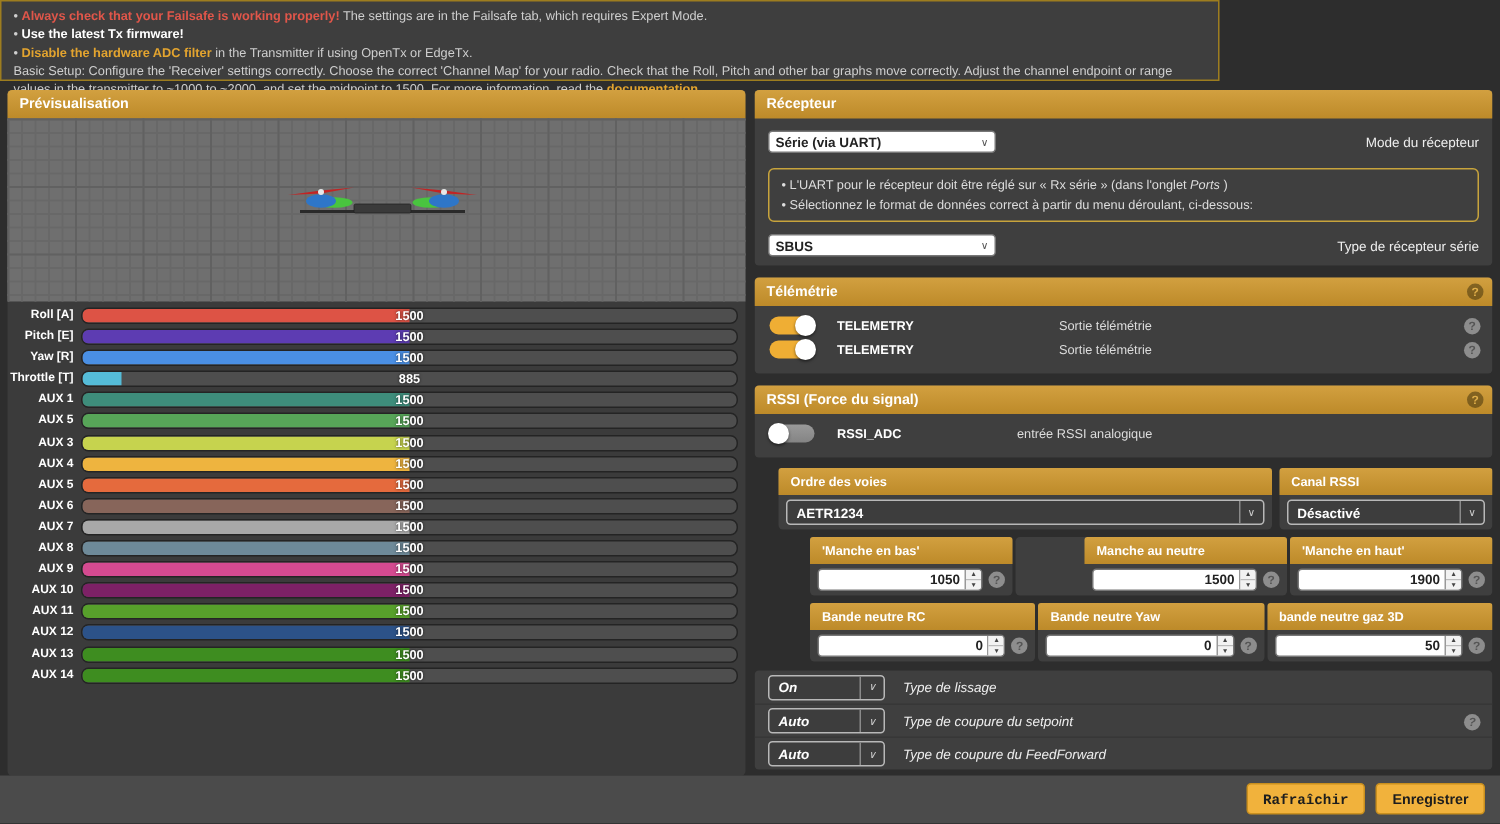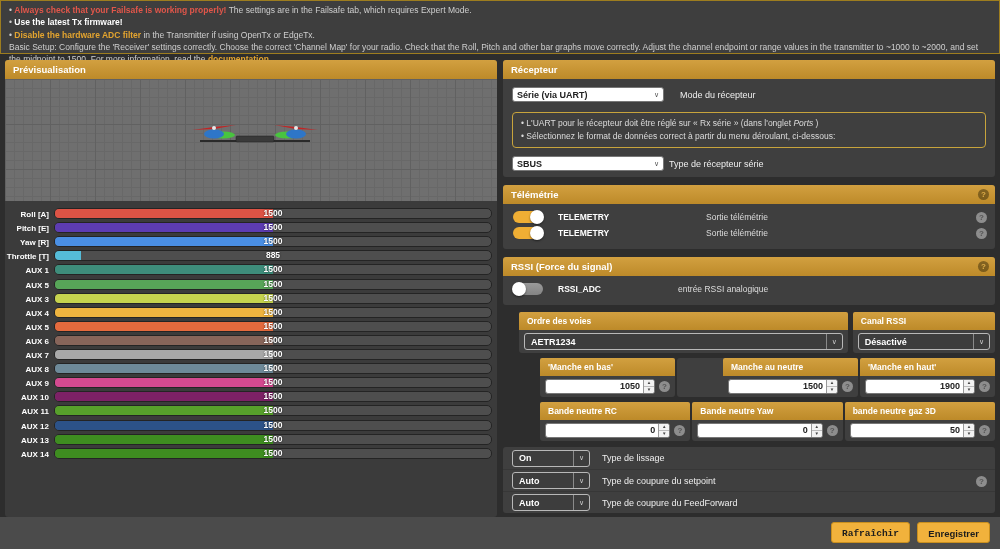--- a/index.html
+++ b/index.html
@@ -3,21 +3,21 @@
 <meta charset="utf-8">
 <style>
   * { margin:0; padding:0; box-sizing:border-box; }
   html,body { width:1000px; height:549px; }
   body {
     position:relative; background:#2d2d2d; overflow:hidden;
     font-family:"Liberation Sans", sans-serif; color:#ddd;
   }
   
   .top-note {
-    position:absolute; left:0; top:0; width:1000px; height:54px;
+    position:absolute; left:0; top:0; width:813px; height:54px;
     background:#3e3e3e; border:1px solid #9d7d1f;
     padding:3px 8px; font-size:8.5px; line-height:1.45; color:#cfcfcf;
   }
   .top-note .warn-red  { color:#e0564a; font-weight:bold; }
   .top-note .bold-w    { color:#fff; font-weight:bold; }
   .top-note .warn-gold { color:#e3a42f; font-weight:bold; }
   .top-note .link-gold { color:#e3a42f; font-weight:bold; }
   
   .gold-header {
     position:relative; height:19px; line-height:19px; padding:0 8px;
@@ -43,41 +43,41 @@
     background-image:
       linear-gradient(#616161 1px, transparent 1px),
       linear-gradient(90deg,#616161 1px, transparent 1px),
       linear-gradient(#686868 1px, transparent 1px),
       linear-gradient(90deg,#686868 1px, transparent 1px);
     background-size:45px 45px,45px 45px,9px 9px,9px 9px;
     overflow:hidden;
   }
   .drone-svg { position:absolute; left:185px; top:42px; }
   .bars { padding-top:4px; }
-  .bar-row { display:flex; align-items:flex-end; height:14.1px; }
+  .bar-row { display:flex; align-items:flex-start; height:14.1px; }
   .bar-label {
     width:44px; flex:none; text-align:right; color:#fff;
     font-weight:bold; font-size:8px; white-space:nowrap;
   }
   .bar-track {
     position:relative; margin-left:5px; width:438px; height:11px;
     background:#4e4e4e; border:1px solid #242424; border-radius:5px; overflow:hidden;
   }
   .bar-fill { position:absolute; left:0; top:0; bottom:0; }
   .bar-value {
     position:absolute; left:0; top:0; width:100%; text-align:center;
     color:#fff; font-weight:bold; font-size:8.5px; line-height:9px;
     text-shadow:0 0 2px rgba(0,0,0,.7);
   }
   
   .right-col { position:absolute; left:503px; top:60px; width:492px; height:457px; overflow:hidden; }
   .box { background:#3f3f3f; border-radius:3px; }
   
   .receiver-body { padding:8px 9px 6px 9px; font-size:9px; }
-  .sel-row { display:flex; align-items:center; }
+  .sel-row { display:flex; align-items:center;justify-content:space-between; }
   .select-light {
     display:flex; justify-content:space-between; align-items:center;
     width:152px; height:15px; background:#fff; color:#222;
     border:1px solid #777; border-radius:3px; padding:0 4px;
     font-size:9px; font-weight:bold; flex:none;
   }
   .select-light .chev { color:#555; font-size:7px; font-weight:normal; }
   .inner-note {
     margin:10px 0 8px 0; border:1px solid #c8a43c; border-radius:4px;
     padding:4px 8px; font-size:8.5px; color:#ddd; line-height:1.55;
@@ -122,21 +122,21 @@
   .num-field {
     display:flex; align-items:stretch; flex:1; height:15px;
     background:#fff; border:1px solid #777; border-radius:3px; overflow:hidden;
   }
   .num-value { flex:1; text-align:right; font-size:9px; font-weight:bold; color:#222; padding:1px 3px 0 0; }
   .spinner { width:11px; border-left:1px solid #999; display:flex; flex-direction:column; flex:none; }
   .spin-btn { flex:1; font-size:4.5px; line-height:6px; text-align:center; color:#444; background:#f2f2f2; }
   .spin-btn.up { border-bottom:1px solid #bbb; }
   .mini-body .help-dot { margin-left:4px; }
   
-  .rc-row { position:relative; display:flex; align-items:center; height:22px; padding:0 9px; font-size:9px; border-top:1px solid #373737; }
+  .rc-row { position:relative; display:flex; align-items:center; height:22px; padding:0 9px; font-size:9px; border-top:1px solid #373737;font-style:italic; }
   .rc-row .select-dark { width:78px; flex:none; }
   .rc-label { margin-left:12px; color:#eee; }
   .rc-row .help-dot { position:absolute; right:8px; top:6px; }
   
   .toolbar { position:absolute; left:0; top:517px; width:1000px; height:32px; background:#4b4b4b; }
   .gold-btn {
     position:absolute; top:5px; height:21px; line-height:21px; padding:0 10px;
     background:#f1b23c; border:1px solid #c98f1e; border-radius:3px;
     color:#1d1d1d; font-weight:bold; font-size:9.5px; cursor:pointer;
   }

